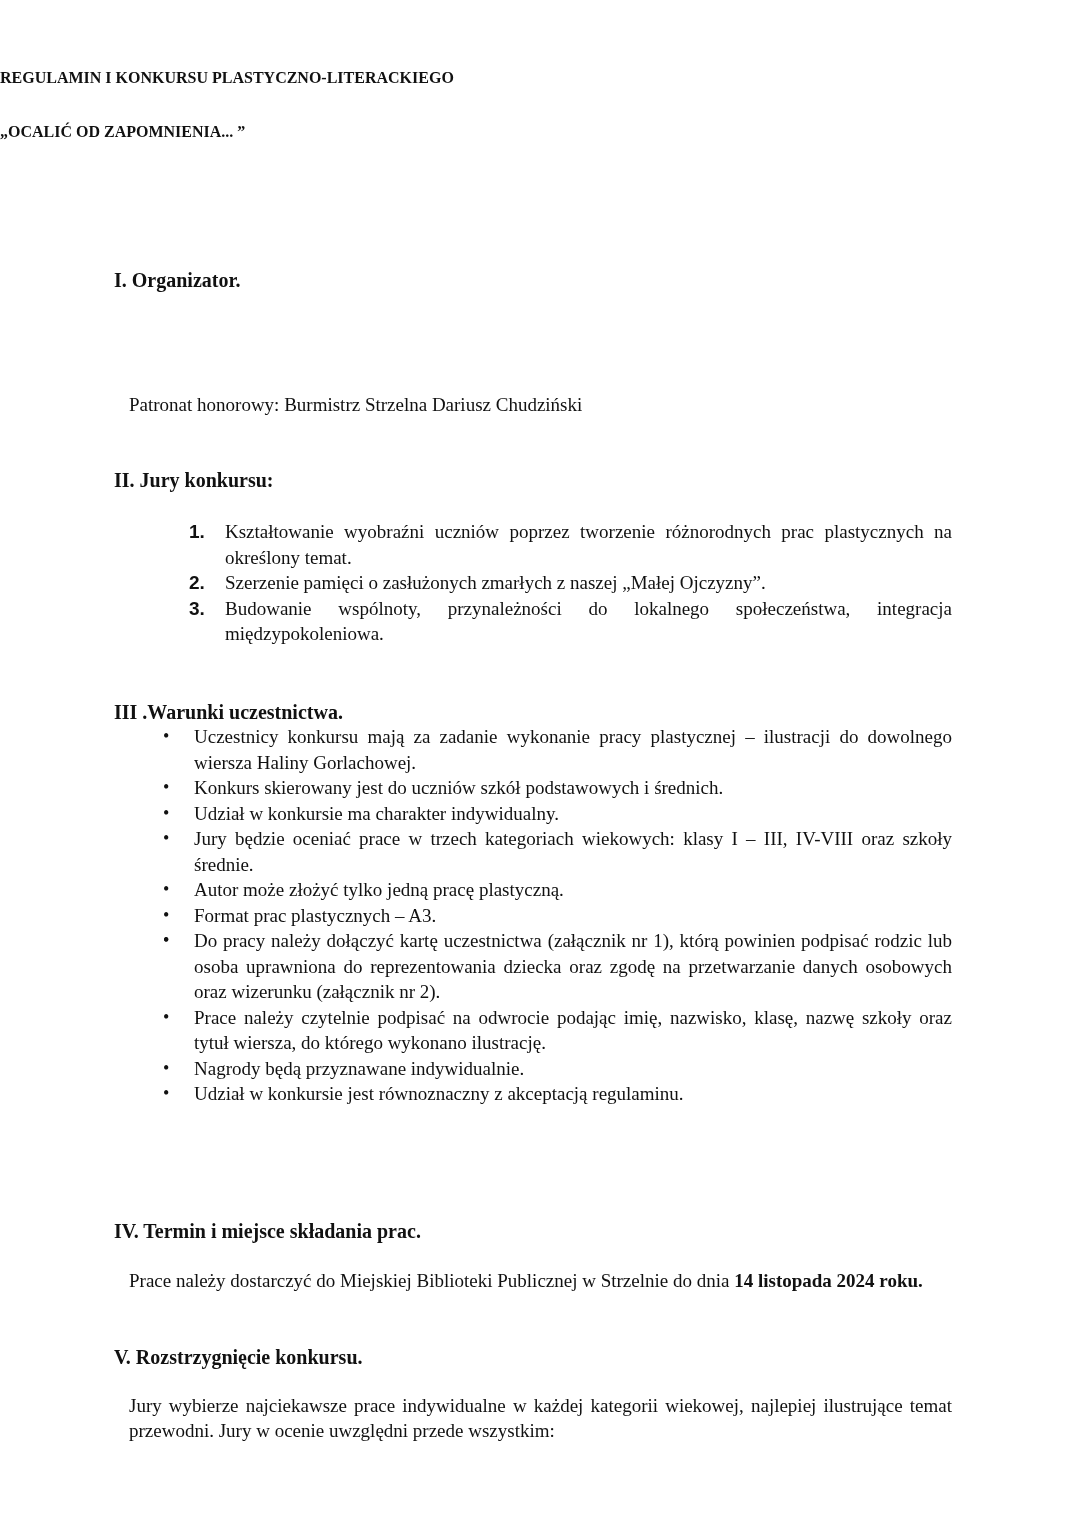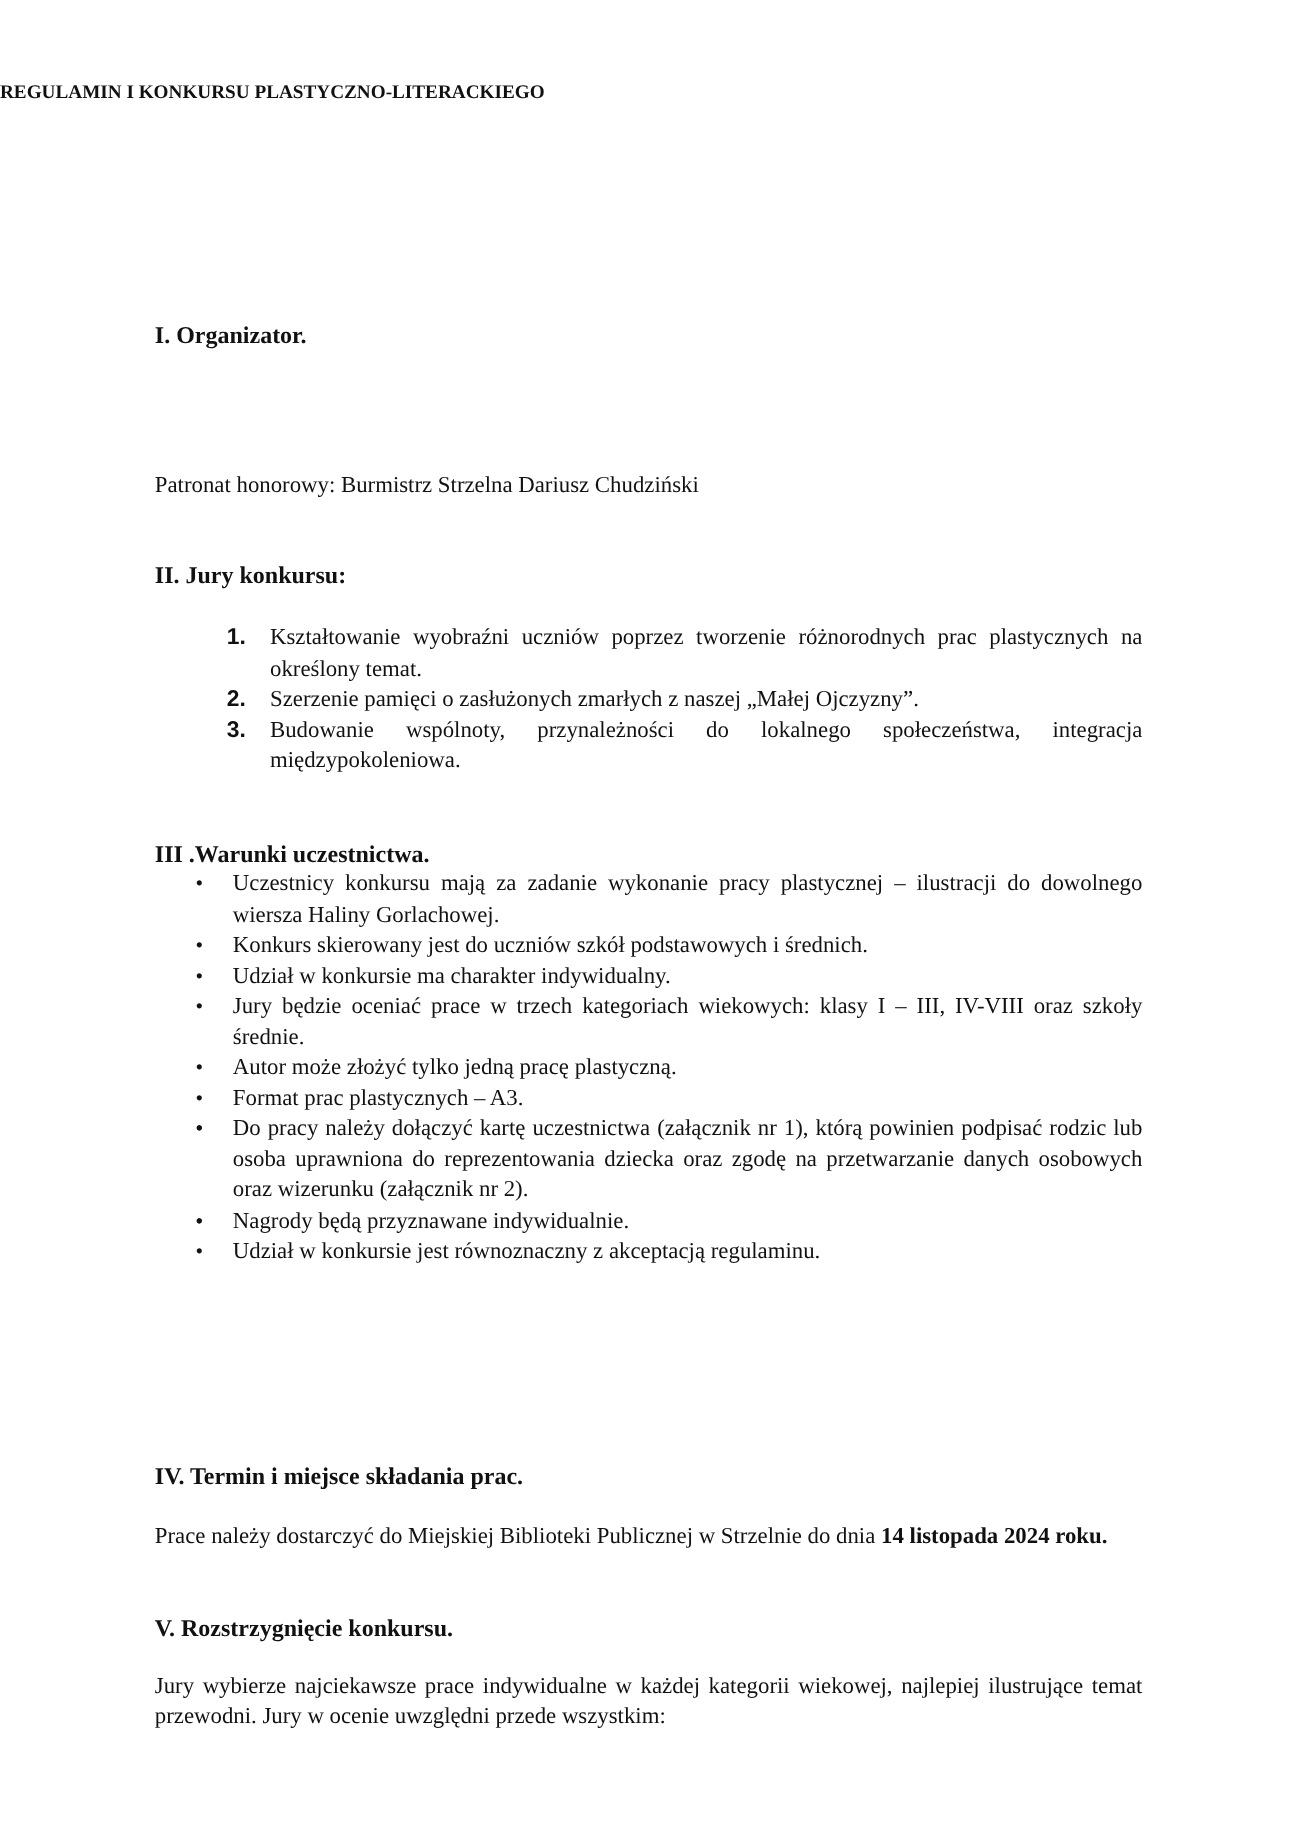--- a/index.html
+++ b/index.html
@@ -9,21 +9,21 @@
     color: #111111;
   }
   .page { position: absolute; left: 0; top: 0; width: 1080px; height: 1528px; }
   .title {
     position: absolute; left: 0; width: 1080px; 
     font-weight: bold; font-size: 16px; line-height: 24px;
   }
   .t1 { top: 66px; }
   .t2 { top: 120px; }
   .heading {
-    position: absolute; left: 129px; font-weight: bold; font-size: 20px; line-height: 24px;
+    position: absolute; left: 114px; font-weight: bold; font-size: 20px; line-height: 24px;
   }
   .para {
     position: absolute; left: 129px; width: 823px; font-size: 19px; line-height: 25px;
     text-align: justify; text-align-last: left;
   }
   .para.just-full { text-align: justify; }
   .list { position: absolute; left: 129px; width: 823px; margin: 0; padding: 0; list-style: none; }
   .list li { position: relative; padding-left: 65px; font-size: 19px; line-height: 25.5px; text-align: justify; text-align-last: left; }
   .list.num li .marker {
     position: absolute; left: 60px; font-family: "Liberation Sans", "DejaVu Sans", sans-serif; font-weight: bold; font-size: 19px;
@@ -33,20 +33,21 @@
     position: absolute; left: 34px; top: 0; font-size: 18px;
   }
   .b { font-weight: bold; }
 </style>
 </head>
 <body>
 
 <div class="page">
 
   <div class="title t1">REGULAMIN I KONKURSU PLASTYCZNO-LITERACKIEGO</div>
+  <div class="title t2">„OCALIĆ OD ZAPOMNIENIA... ”</div>
 
   <div class="heading" style="top:268px;">I. Organizator.</div>
   <div class="para" style="top:392px;">Patronat honorowy: Burmistrz Strzelna Dariusz Chudziński</div>
 
   <div class="heading" style="top:468px;">II. Jury konkursu:</div>
   <ol class="list num" style="top:519px;">
     <li>
       <span class="marker">1.</span>
       <span>Kształtowanie wyobraźni uczniów poprzez tworzenie różnorodnych prac plastycznych na określony temat.</span>
     </li>
@@ -63,21 +64,21 @@
   <div class="heading" style="top:676px;margin-top:24px;">III .Warunki uczestnictwa.</div>
   <ul class="list bul" style="top:724px;">
     <li><span class="marker">•</span><span>Uczestnicy konkursu mają za zadanie wykonanie pracy plastycznej – ilustracji do dowolnego wiersza Haliny Gorlachowej.</span></li>
     <li><span class="marker">•</span><span>Konkurs skierowany jest do uczniów szkół podstawowych i średnich.</span></li>
     <li><span class="marker">•</span><span>Udział w konkursie ma charakter indywidualny.</span></li>
     <li><span class="marker">•</span><span>Jury będzie oceniać prace w trzech kategoriach wiekowych: klasy I – III, IV-VIII oraz szkoły średnie.</span></li>
     <li><span class="marker">•</span><span>Autor może złożyć tylko jedną pracę plastyczną.</span></li>
     <li><span class="marker">•</span><span>Format prac plastycznych –  A3.</span></li>
     <li><span class="marker">•</span></li>
     <li><span class="marker">•</span><span>Do pracy należy dołączyć kartę uczestnictwa (załącznik nr 1), którą powinien podpisać rodzic lub osoba uprawniona do reprezentowania dziecka oraz zgodę na przetwarzanie danych osobowych oraz wizerunku (załącznik nr 2).</span></li>
-    <li><span class="marker">•</span></li>
+    <li><span class="marker">•</span><span>Prace należy czytelnie podpisać na odwrocie podając imię, nazwisko, klasę, nazwę szkoły oraz tytuł wiersza, do którego wykonano ilustrację.</span></li>
     <li><span class="marker">•</span><span>Nagrody będą przyznawane indywidualnie.</span></li>
     <li><span class="marker">•</span><span>Udział w konkursie jest równoznaczny z akceptacją regulaminu.</span></li>
   </ul>
 
   <div class="heading" style="top:1219px;">IV. Termin i miejsce składania prac.</div>
   <div class="para" style="top:1268px;">
     <span>Prace należy dostarczyć do Miejskiej Biblioteki Publicznej w Strzelnie do  dnia </span><span class="b">14 listopada 2024 roku.</span>
   </div>
 
   <div class="heading" style="top:1345px;">V. Rozstrzygnięcie konkursu.</div>

